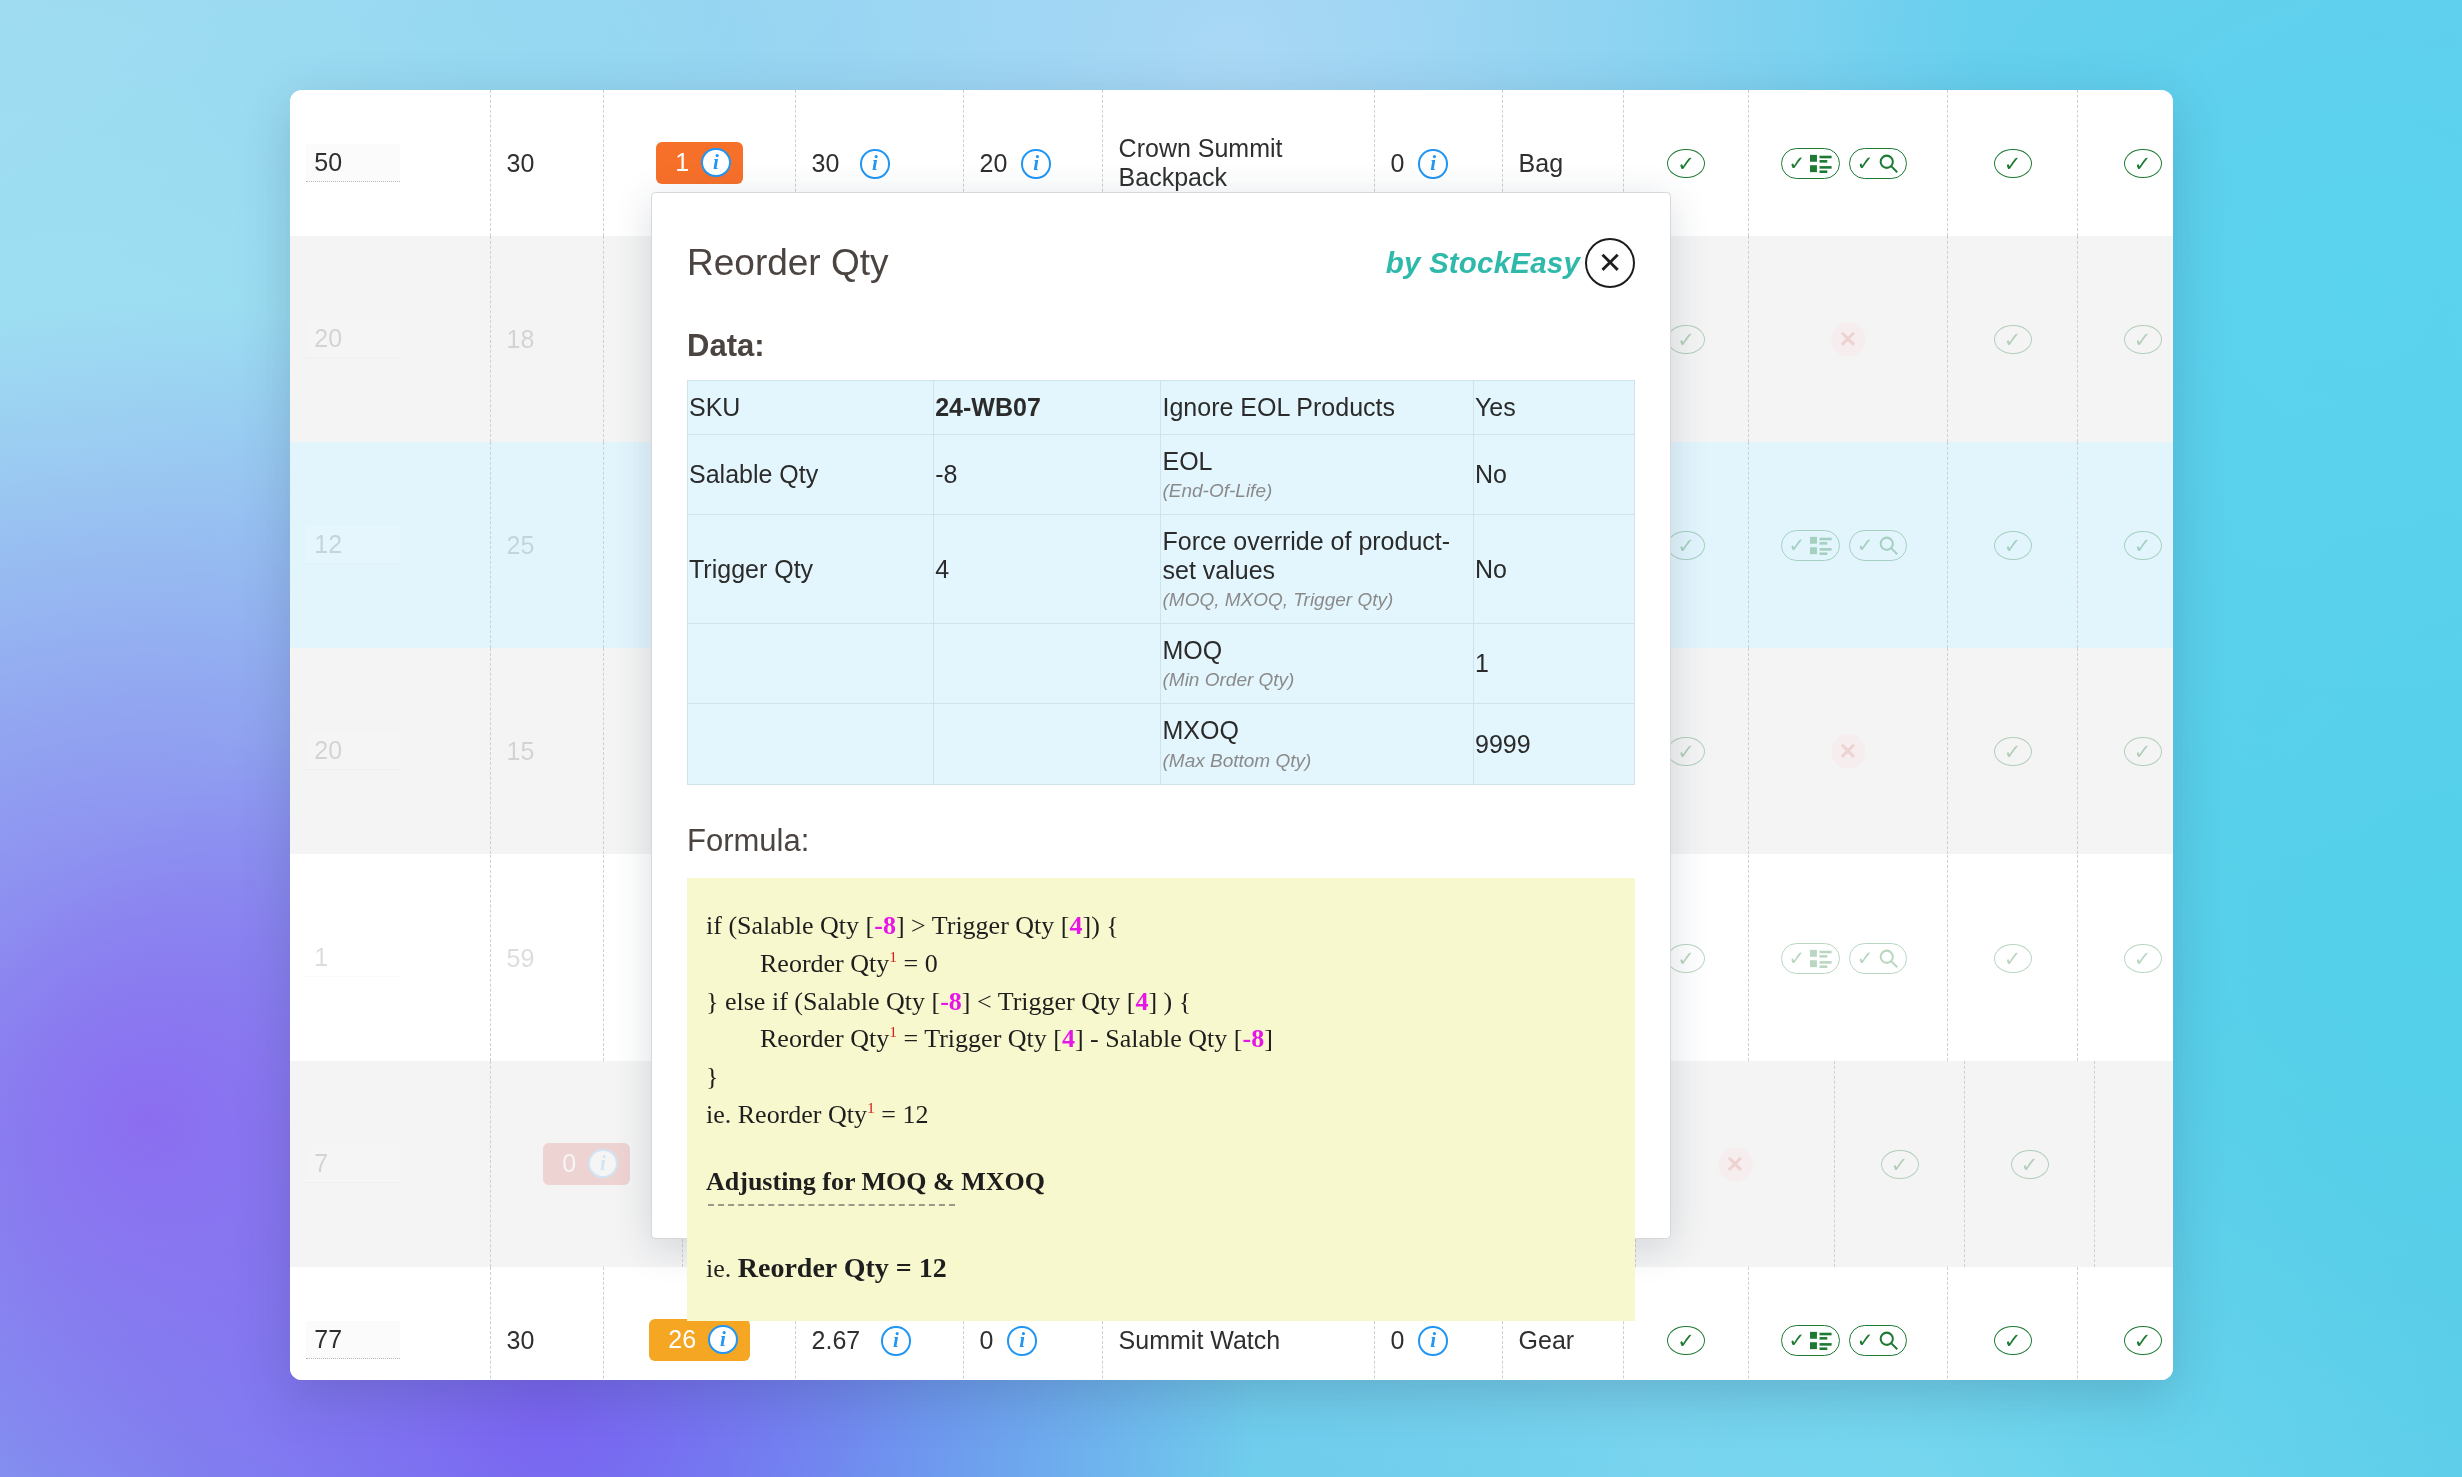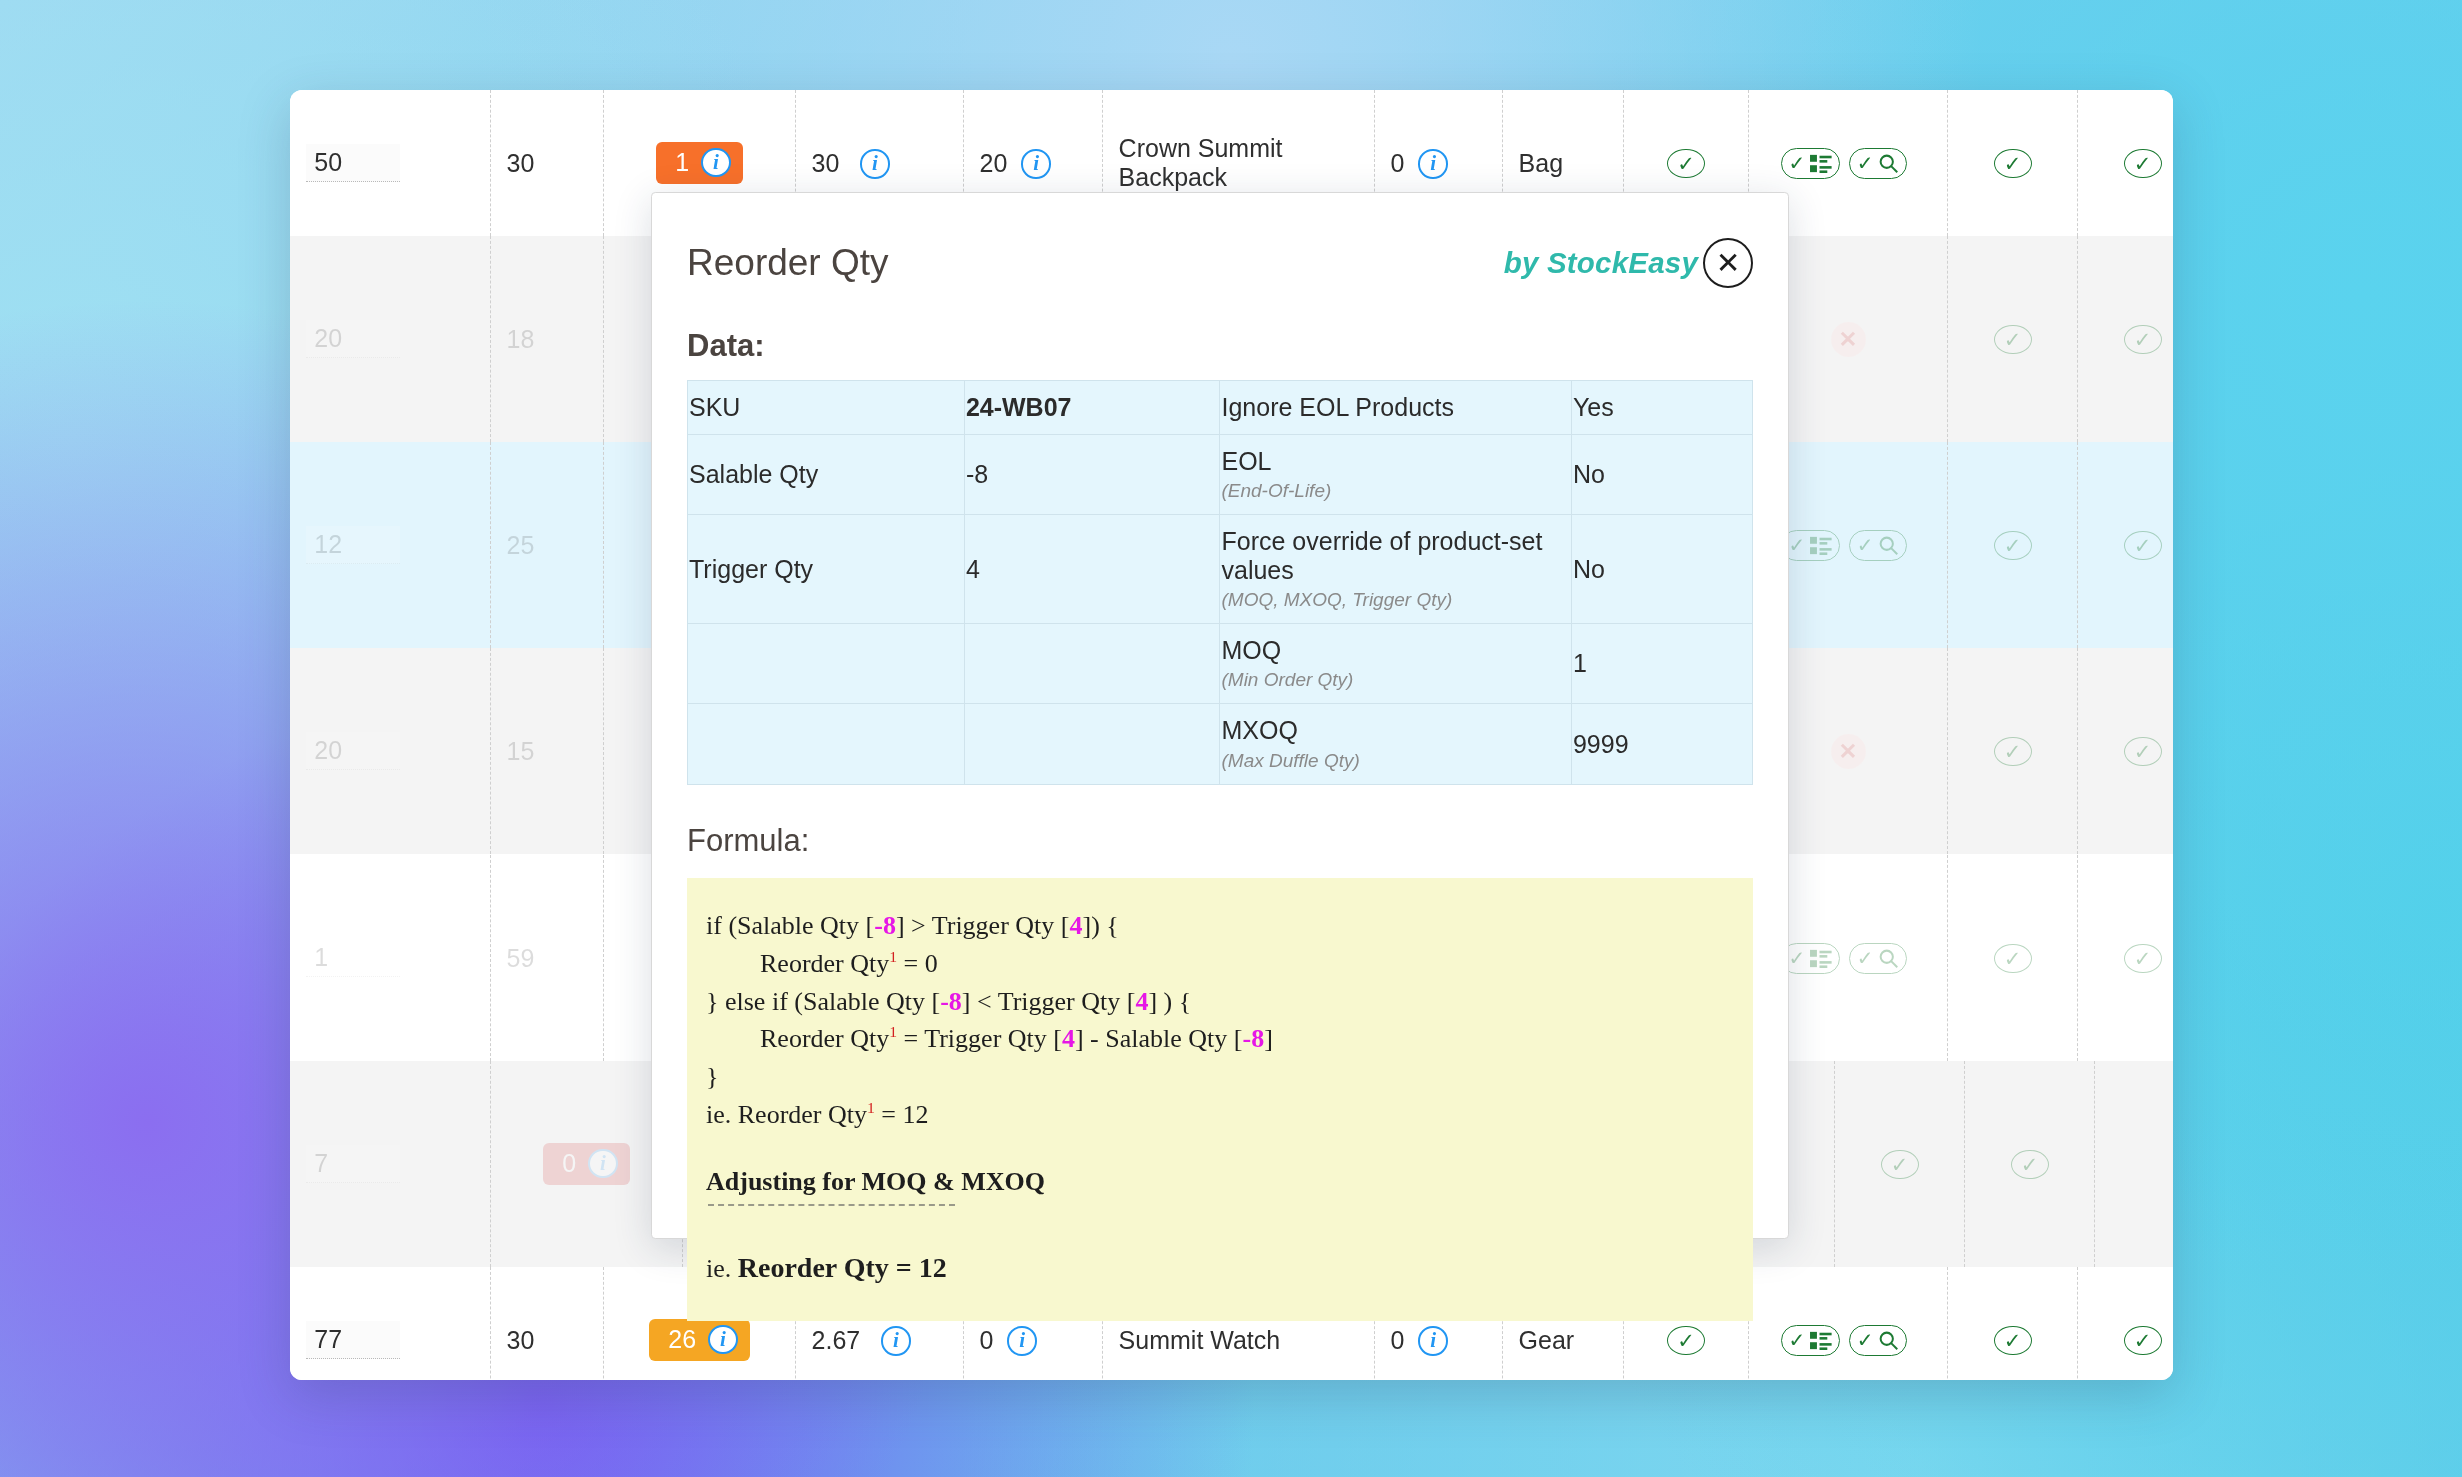--- a/index.html
+++ b/index.html
@@ -104,21 +104,21 @@
     font-size: 22.5px; font-weight: bold;
   }
 
   .faded { opacity: 0.30; }
   .faded2 { opacity: 0.16; }
 
   
   #modal {
     position: absolute;
     left: 651px; top: 192px;
-    width: 1138px; height: 1047px;
+    width: 1020px; height: 1047px;
     background: #ffffff;
     border: 0.9px solid #d8d8d8;
     border-radius: 4.3px;
     box-shadow: 0 8.7px 38px rgba(30,50,80,0.16);
     padding: 0 35px;
   }
   #mhead {
     display: flex; align-items: center; justify-content: space-between;
     padding-top: 45px;
   }
@@ -546,21 +546,21 @@
         </tr>
         <tr>
           <td class="c0"></td>
           <td class="c1"></td>
           <td class="c2"><span>MOQ</span><span class="sub">(Min Order Qty)</span></td>
           <td class="c3">1</td>
         </tr>
         <tr>
           <td class="c0"></td>
           <td class="c1"></td>
-          <td class="c2"><span>MXOQ</span><span class="sub">(Max Duffle Qty)</span></td>
+          <td class="c2"><span>MXOQ</span><span class="sub">(Max Bottom Qty)</span></td>
           <td class="c3">9999</td>
         </tr>
       </tbody>
   </table>
 
   <div class="seclabel" id="formula-label">Formula:</div>
 
   <div id="fbox">
     <div class="fline"><span>if (Salable Qty [</span><span class="mag">-8</span><span>] &gt; Trigger Qty [</span><span class="mag">4</span><span>]) {</span></div>
     <div class="fline ind"><span>Reorder Qty</span><span class="sup">1</span><span> = 0</span></div>

